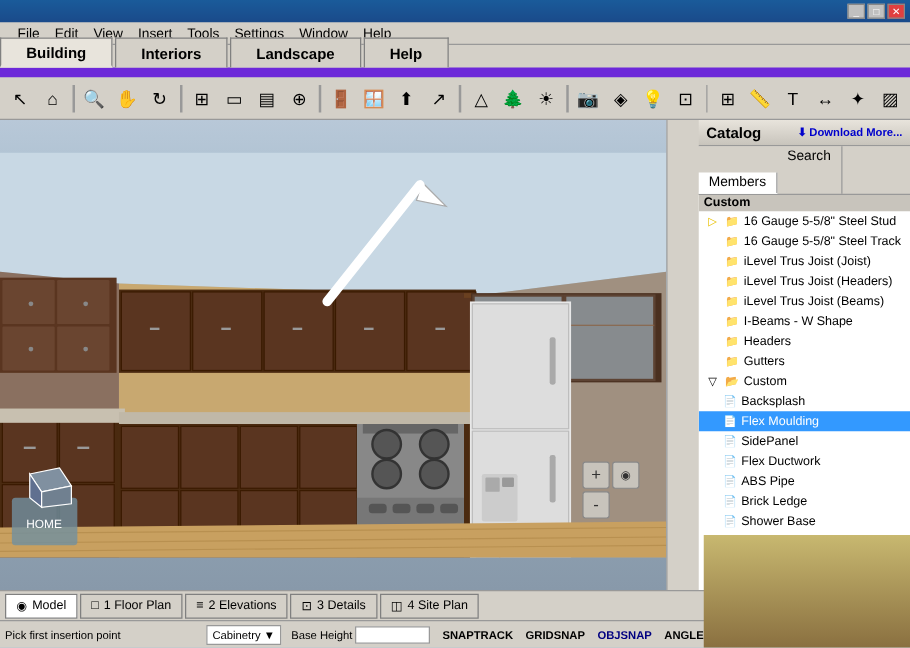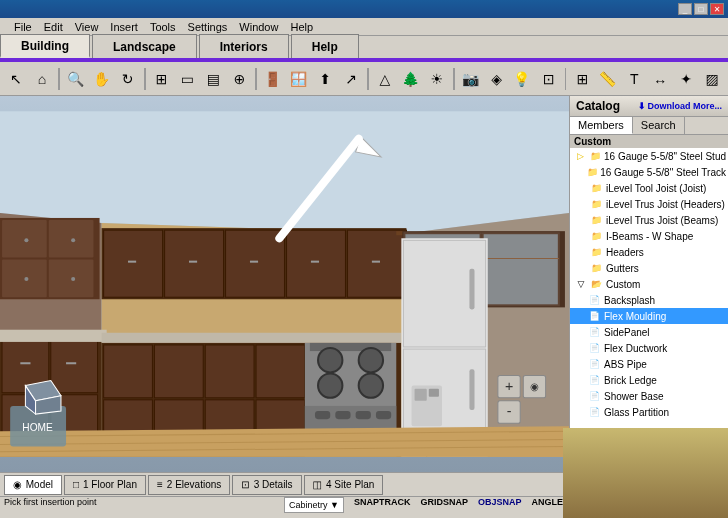--- a/index.html
+++ b/index.html
@@ -27,21 +27,21 @@
       padding: 0 8px;
       border-bottom: 1px solid #999;
       font-size: 11px;
     }
     .menu-item { padding: 1px 6px; cursor: pointer; }
 
     
     .nav-tabs {
       display: flex;
       background: #d4d0c8;
-      border-bottom: 4px solid #6d28d9;
+      border-bottom: 8px solid #6d28d9;
       height: 26px;
       align-items: flex-end;
     }
     .nav-tab {
       padding: 3px 20px;
       background: #d4d0c8;
       border: 1px solid #808080;
       border-bottom: none;
       cursor: pointer;
       font-size: 12px;
@@ -85,25 +85,26 @@
     
     .viewport {
       flex: 1;
       background: linear-gradient(180deg, #b8c8d8 0%, #a0b8c8 30%, #8899aa 100%);
       position: relative;
       overflow: hidden;
     }
 
     
     .right-panel {
-      width: 159px;
+      width: 195px;
       background: #d4d0c8;
       border-left: 1px solid #999;
       display: flex;
       flex-direction: column;
+      padding-left: 25px;
     }
     .catalog-header {
       background: linear-gradient(180deg, #e8e4dc, #c8c4bc);
       padding: 3px 6px;
       display: flex;
       align-items: center;
       justify-content: space-between;
       border-bottom: 1px solid #999;
       font-size: 12px;
       font-weight: bold;
@@ -123,20 +124,21 @@
     }
     .catalog-tab {
       padding: 2px 8px;
       font-size: 11px;
       cursor: pointer;
       border-right: 1px solid #999;
     }
     .catalog-tab.active {
       background: white;
       border-bottom: 1px solid white;
+      margin-top: 21px;
     }
 
     .catalog-tree {
       flex: 1;
       overflow-y: auto;
       background: white;
       font-size: 10px;
     }
     .tree-section-header {
       background: #c8c4bc;
@@ -197,20 +199,21 @@
       border: 1px solid #999;
       height: 18px;
     }
 
     
     .status-bar {
       height: 22px;
       background: #d4d0c8;
       border-top: 1px solid #999;
       display: flex;
+      align-items: center;
       padding: 0 4px;
       font-size: 9px;
       gap: 8px;
     }
     .status-left { flex: 1; }
     .status-field {
       display: flex;
       align-items: center;
       gap: 2px;
     }
@@ -251,22 +254,22 @@
   <span class="menu-item">View</span>
   <span class="menu-item">Insert</span>
   <span class="menu-item">Tools</span>
   <span class="menu-item">Settings</span>
   <span class="menu-item">Window</span>
   <span class="menu-item">Help</span>
 </div>
 
 <div class="nav-tabs">
   <div class="nav-tab active">Building</div>
+  <div class="nav-tab">Interiors</div>
   <div class="nav-tab">Landscape</div>
-  <div class="nav-tab">Interiors</div>
   <div class="nav-tab">Help</div>
 </div>
 
 <div class="toolbar">
 
   <div class="toolbar-btn" title="Select">↖</div>
   <div class="toolbar-btn" title="Home">⌂</div>
   <div class="toolbar-sep"></div>
   <div class="toolbar-btn">🔍</div>
   <div class="toolbar-btn">✋</div>
@@ -458,21 +461,21 @@
         <span>16 Gauge 5-5/8" Steel Stud</span>
       </div>
       <div class="tree-item" style="padding-left:4px;">
         <span class="icon"> </span>
         <span class="icon item-icon">📁</span>
         <span>16 Gauge 5-5/8" Steel Track</span>
       </div>
       <div class="tree-item" style="padding-left:4px;">
         <span class="icon"> </span>
         <span class="icon">📁</span>
-        <span>iLevel Tool Joist (Joist)</span>
+        <span>iLevel Trus Joist (Joist)</span>
       </div>
       <div class="tree-item" style="padding-left:4px;">
         <span class="icon"> </span>
         <span class="icon">📁</span>
         <span>iLevel Trus Joist (Headers)</span>
       </div>
       <div class="tree-item" style="padding-left:4px;">
         <span class="icon"> </span>
         <span class="icon">📁</span>
         <span>iLevel Trus Joist (Beams)</span>
@@ -565,20 +568,24 @@
   </select>
 </div>
 
 <div class="status-bar">
   <span class="status-left">Pick first insertion point</span>
 
   <div style="display:flex; align-items:center; gap:2px; border:1px solid #999; padding:0 4px; background:white; height:16px; cursor:pointer;">
     <span>Cabinetry ▼</span>
   </div>
 
+  <div class="status-field">
+    <span>Base Height</span>
+    <input class="status-input" type="text" value="" style="">
+  </div>
 
   <div class="status-items">
     <span class="status-item">SNAPTRACK</span>
     <span class="status-item">GRIDSNAP</span>
     <span class="status-item active">OBJSNAP</span>
     <span class="status-item">ANGLESNAP</span>
     <span class="status-item">GRID</span>
     <span class="status-item">ORTHO</span>
     <span class="status-item">COLLISION</span>
   </div>

